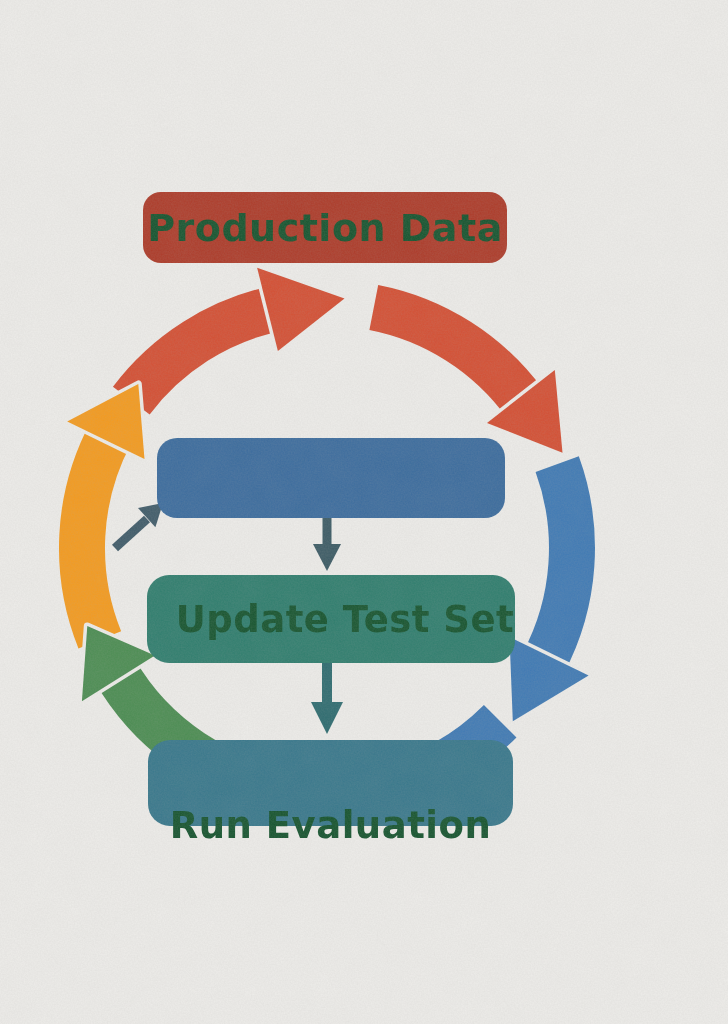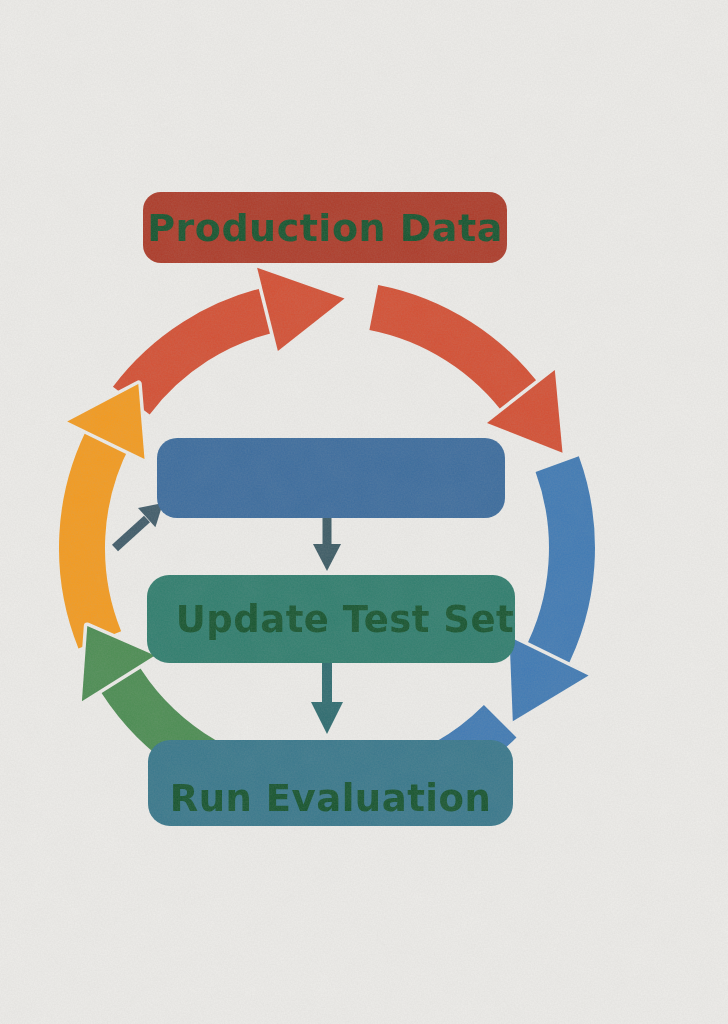--- a/index.html
+++ b/index.html
@@ -28,21 +28,21 @@
     justify-content: center;
     color: #14532d;
     font-weight: 700;
     letter-spacing: 0.5px;
     text-align: right;
     user-select: none;
   }
   .node-label.production { left: 143px; top: 192px; width: 364px; height: 71px; font-size: 38px; }
   .node-label.add        { left: 157px; top: 438px; width: 348px; height: 80px; font-size: 36px; }
   .node-label.update     { left: 161px; top: 575px; width: 368px; height: 88px; font-size: 37px; }
-  .node-label.run        { left: 148px; top: 745px; width: 365px; height: 106px; font-size: 37px; }
+  .node-label.run        { left: 148px; top: 772px; width: 365px; height: 106px; font-size: 37px; }
 </style>
 </head>
 <body>
 
 <div class="stage">
 
   <svg class="scene" viewBox="0 0 728 1024">
 
     <g>
       <path class="arc" d="M 99.8 639.8 A 245 245 0 0 1 110.7 433.0" stroke="#f49a1d"></path>

